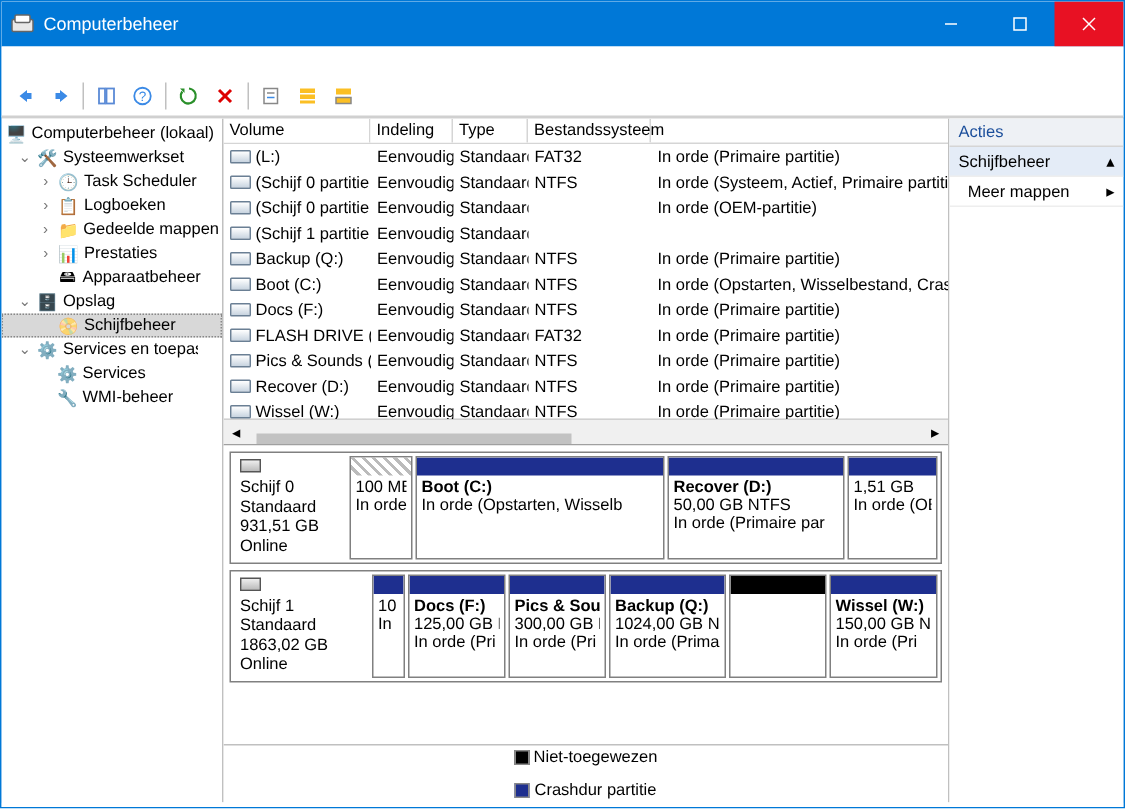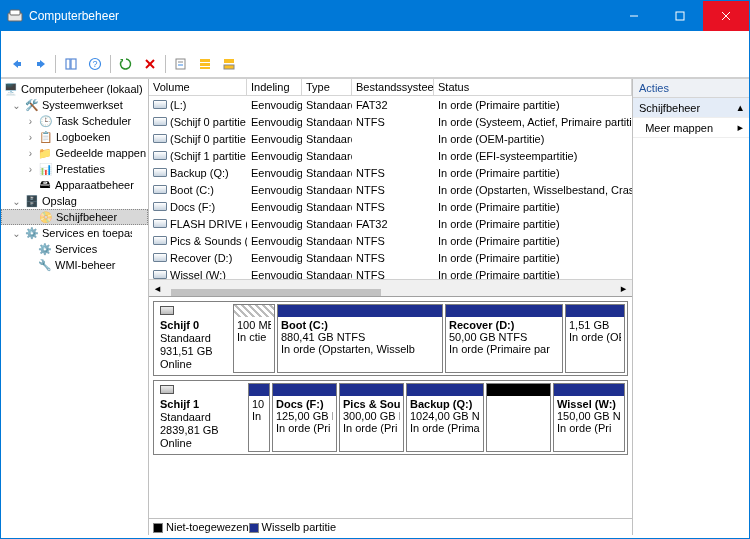--- a/index.html
+++ b/index.html
@@ -42,30 +42,30 @@
   
   .hsb { height:17px; background:#f0f0f0; display:flex; align-items:center; border-top:1px solid #d0d0d0; }
   .hsb .arr { width:17px; height:17px; display:flex; align-items:center; justify-content:center; background:#f0f0f0; }
   .hsb .track { flex:1; position:relative; }
   .hsb .thumb { height:15px; position:absolute; left:5px; width:210px; background:#c2c2c2; border-radius:0; top:1px;}
   
   .diskmap { flex:1; overflow-y:auto; overflow-x:hidden; background:#fff; }
   .diskrow { display:flex; margin:4px; border:1px solid #808080; }
   .diskrow .dinfo { width:108px; padding:4px 6px; display:flex; flex-direction:column; line-height:13px; }
   .diskrow .dinfo .dicon { width:14px; height:9px; background:linear-gradient(#eee,#bbb); border:1px solid #555; margin-bottom:4px;}
-  .diskrow .dinfo .dtitle { font-weight:bold; }
+  .diskrow .dinfo .dtitle { font-weight:normal; }
   .diskrow .parts { flex:1; display:flex; gap:2px; padding:2px; }
   .part { border:1px solid #808080; display:flex; flex-direction:column; overflow:hidden; font-size:11px; min-width:0;}
   .part .pstripe { height:12px; flex-shrink:0;}
   .part .pbody { flex:1; padding:2px 3px; line-height:12px; }
   .part .pbody .pname { font-weight:bold; white-space:nowrap; overflow:hidden; }
   .part .pbody div { white-space:nowrap; overflow:hidden; }
   .hatch { background:repeating-linear-gradient(45deg,#fff,#fff 3px,#bbb 3px,#bbb 5px); }
   
-  .legend { border-top:1px solid #c0c0c0; padding:2px 4px; display:flex; align-items:center; font-size:11px; background:#fff;}
+  .legend { border-top:1px solid #c0c0c0; padding:2px 4px; display:flex; gap:10px; align-items:center; font-size:11px; background:#fff;flex-direction:column;}
   .legend .sw { width:10px; height:10px; display:inline-block; border:1px solid #888; margin-right:3px; vertical-align:middle;}
   
   .actions { width:116px; background:#fff; display:flex; flex-direction:column; font-size:11px;}
   .actions .atitle { background:#eef1f5; padding:3px 6px; border-bottom:1px solid #d5d5d5; font-weight:normal; color:#1b4e9b; }
   .actions .arow { padding:3px 6px; display:flex; align-items:center; border-bottom:1px solid #eee; }
   .actions .arow.blue { background:#e4ecf7; color:#000; }
   .actions .arow .tri { margin-left:auto; }
 
   .statusbar { height:3px; background:#fff; }
 </style>
@@ -227,21 +227,20 @@
       </div>
     </div>
 
     <div class="middle">
       <div class="volumelist">
         <div class="vlhead">
           <div class="col" style="width:98px">Volume</div>
           <div class="col" style="width:55px">Indeling</div>
           <div class="col" style="width:50px">Type</div>
           <div class="col" style="width:82px">Bestandssysteem</div>
-          <div class="col" style="flex:1">Status</div>
         </div>
         <div class="vlrows" id="vlrows">
             <div class="vlrow">
               <div class="cell" style="width:98px">
                 <span class="volicon"></span>
                 <span>(L:)</span>
               </div>
               <div class="cell" style="width:55px">Eenvoudig</div>
               <div class="cell" style="width:50px">Standaard</div>
               <div class="cell" style="width:82px">FAT32</div>
@@ -268,21 +267,20 @@
               <div class="cell" style="flex:1">In orde (OEM-partitie)</div>
             </div>
             <div class="vlrow">
               <div class="cell" style="width:98px">
                 <span class="volicon"></span>
                 <span>(Schijf 1 partitie 1)</span>
               </div>
               <div class="cell" style="width:55px">Eenvoudig</div>
               <div class="cell" style="width:50px">Standaard</div>
               <div class="cell" style="width:82px"></div>
-              <div class="cell" style="flex:1">In orde (EFI-systeempartitie)</div>
             </div>
             <div class="vlrow">
               <div class="cell" style="width:98px">
                 <span class="volicon"></span>
                 <span>Backup (Q:)</span>
               </div>
               <div class="cell" style="width:55px">Eenvoudig</div>
               <div class="cell" style="width:50px">Standaard</div>
               <div class="cell" style="width:82px">NTFS</div>
               <div class="cell" style="flex:1">In orde (Primaire partitie)</div>
@@ -364,28 +362,27 @@
               <span class="dtitle">Schijf 0</span>
               <span>Standaard</span>
               <span>931,51 GB</span>
               <span>Online</span>
             </div>
             <div class="parts">
               <div class="part" style="flex:0 0 42px">
                 <div class="pstripe hatch" style="background:"></div>
                 <div class="pbody">
                   <div>100 MB</div>
-                  <div>In ctie</div>
+                  <div>In orde</div>
                 </div>
               </div>
               <div class="part" style="flex:0 0 166px">
                 <div class="pstripe " style="background:#1e2f8f"></div>
                 <div class="pbody">
                   <div class="pname">Boot  (C:)</div>
-                  <div>880,41 GB NTFS</div>
                   <div>In orde (Opstarten, Wisselb</div>
                 </div>
               </div>
               <div class="part" style="flex:0 0 118px">
                 <div class="pstripe " style="background:#1e2f8f"></div>
                 <div class="pbody">
                   <div class="pname">Recover  (D:)</div>
                   <div>50,00 GB NTFS</div>
                   <div>In orde (Primaire par</div>
                 </div>
@@ -397,21 +394,21 @@
                   <div>In orde (OEM</div>
                 </div>
               </div>
             </div>
           </div>
           <div class="diskrow">
             <div class="dinfo">
               <span class="dicon"></span>
               <span class="dtitle">Schijf 1</span>
               <span>Standaard</span>
-              <span>2839,81 GB</span>
+              <span>1863,02 GB</span>
               <span>Online</span>
             </div>
             <div class="parts">
               <div class="part" style="flex:0 0 22px">
                 <div class="pstripe " style="background:#1e2f8f"></div>
                 <div class="pbody">
                   <div>10</div>
                   <div>In</div>
                 </div>
               </div>
@@ -449,21 +446,21 @@
                   <div>150,00 GB N</div>
                   <div>In orde (Pri</div>
                 </div>
               </div>
             </div>
           </div>
         </div>
 
       <div class="legend">
         <span><span class="sw" style="background:#000"></span><span>Niet-toegewezen</span></span>
-        <span><span class="sw" style="background:#1e2f8f"></span><span>Wisselb partitie</span></span>
+        <span><span class="sw" style="background:#1e2f8f"></span><span>Crashdur partitie</span></span>
       </div>
     </div>
 
     <div class="actions">
       <div class="atitle">Acties</div>
       <div class="arow blue">
         <span>Schijfbeheer</span>
         <span class="tri">▴</span>
       </div>
       <div class="arow">

